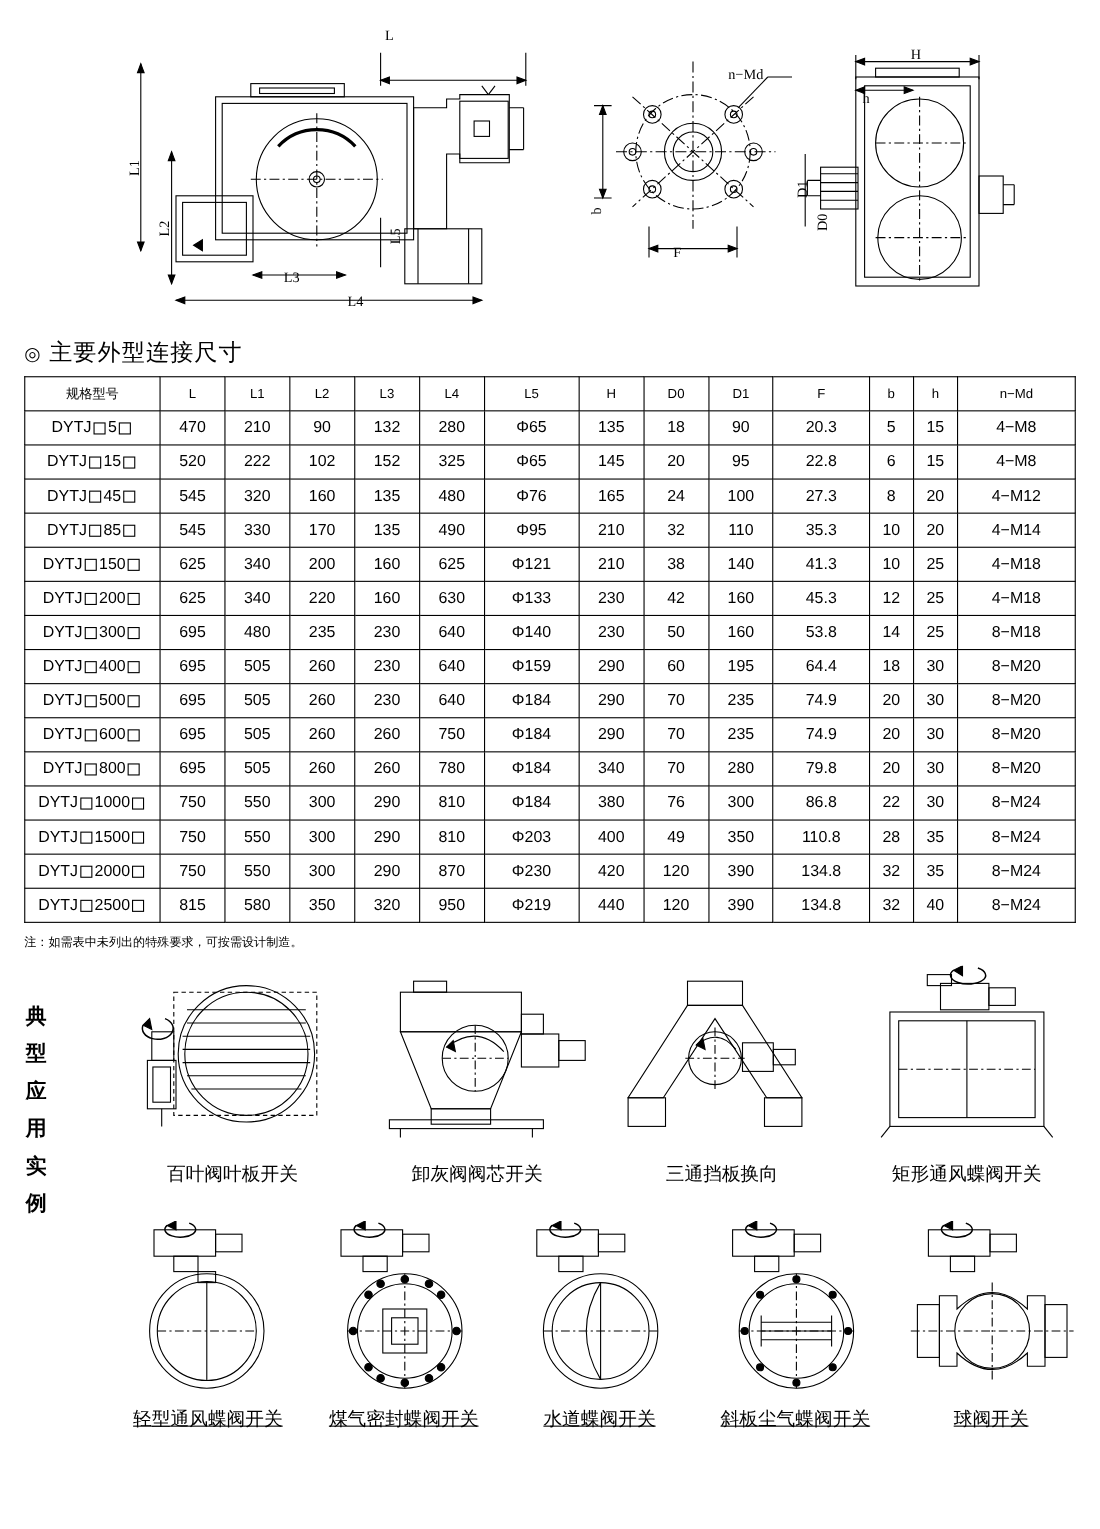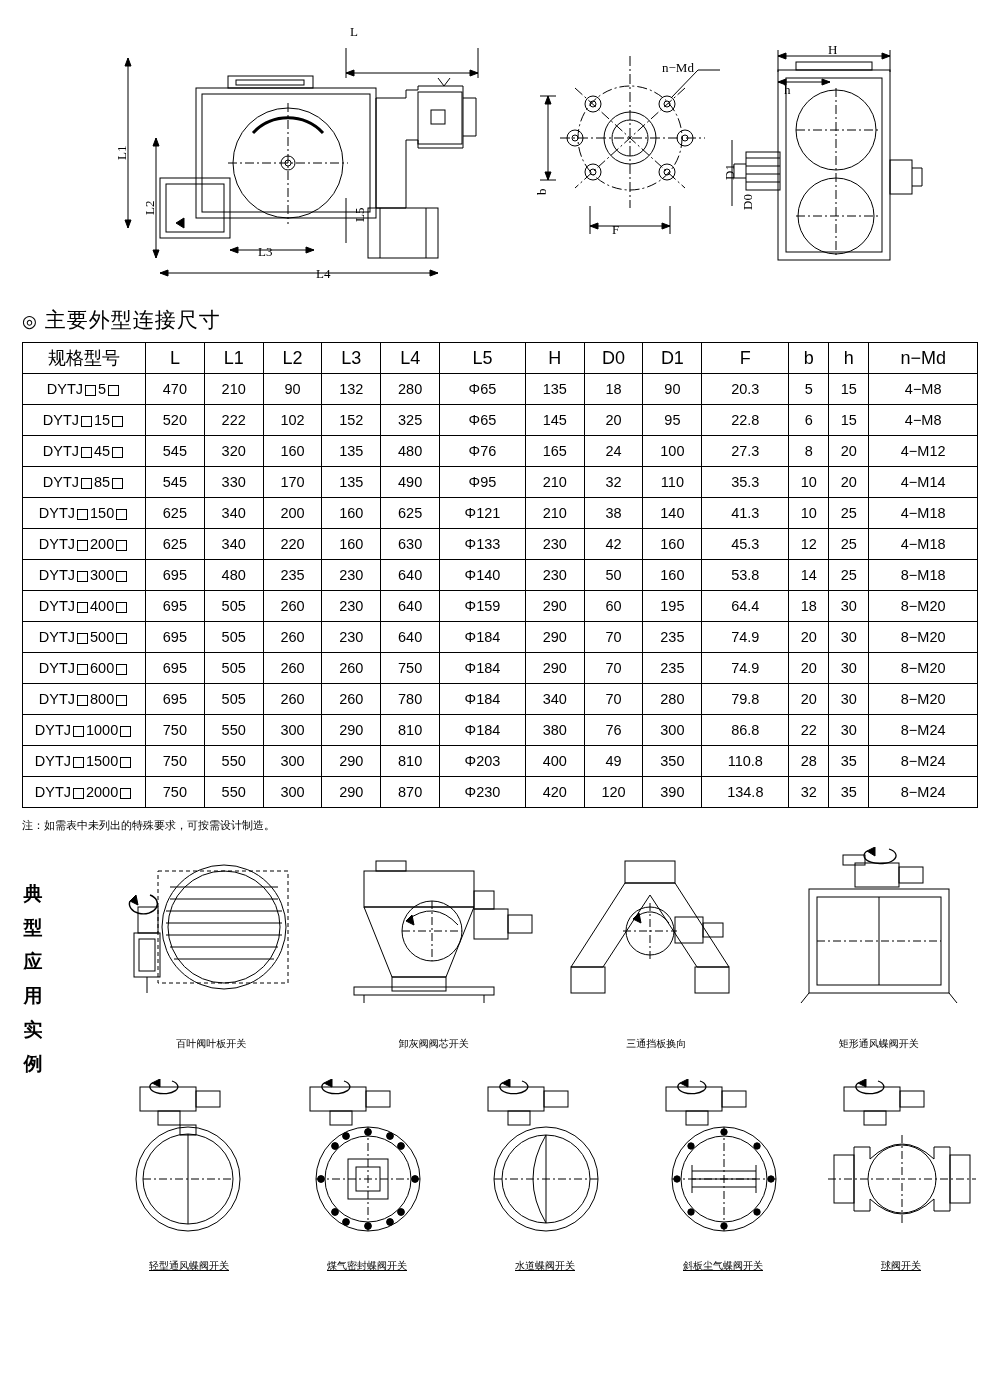--- a/index.html
+++ b/index.html
@@ -12,34 +12,34 @@
   .lbl{position:absolute;font-size:13px;font-family:"Liberation Serif",serif;}
   .lblv{position:absolute;font-size:13px;font-family:"Liberation Serif",serif;transform:rotate(-90deg);transform-origin:left top;white-space:nowrap;}
 
   
   .sec-head{margin:6px 0 8px 22px;font-size:21px;font-weight:normal;letter-spacing:1px;}
   .sec-head .dot{font-size:17px;}
 
   
   table.dims{border-collapse:collapse;margin-left:22px;width:956px;}
   table.dims td,table.dims th{border:1px solid #000;text-align:center;font-size:14.5px;height:30px;padding:0;font-weight:normal;font-family:"Liberation Sans",sans-serif;}
-  table.dims tr:first-child td{font-size:18px;}
+  table.dims tr:first-child td{font-size:12px;}
   table.dims td.model{width:122px;letter-spacing:0px;}
   .sq{display:inline-block;width:9px;height:9px;border:1.3px solid #000;margin:0 2px;vertical-align:middle;}
 
   .note{margin:10px 0 0 22px;font-size:11px;}
 
   
   .apps{position:relative;margin-top:14px;height:470px;width:1000px;}
   .side-title{position:absolute;left:20px;top:30px;width:26px;font-size:19px;font-weight:bold;line-height:34px;text-align:center;}
   .grid1{position:absolute;left:100px;top:0;width:890px;display:flex;}
   .grid2{position:absolute;left:100px;top:232px;width:890px;display:flex;text-decoration:underline;}
   .cell{flex:1;text-align:center;}
   .cell .art{height:170px;position:relative;}
-  .cell .cap{font-size:10px;margin-top:20px;}
+  .cell .cap{font-size:17px;margin-top:8px;}
   .cell5 .art{height:160px;}
   svg{display:block;}
 </style>
 </head>
 <body>
 
 <div class="page">
 
   <div class="drawings">
 
@@ -441,20 +441,36 @@
           <td>870</td>
           <td>Φ230</td>
           <td>420</td>
           <td>120</td>
           <td>390</td>
           <td>134.8</td>
           <td>32</td>
           <td>35</td>
           <td>8−M24</td>
         </tr>
+        <tr>
+          <td class="model"><span>DYTJ</span><span class="sq"></span><span>2500</span><span class="sq"></span></td>
+          <td>815</td>
+          <td>580</td>
+          <td>350</td>
+          <td>320</td>
+          <td>950</td>
+          <td>Φ219</td>
+          <td>440</td>
+          <td>120</td>
+          <td>390</td>
+          <td>134.8</td>
+          <td>32</td>
+          <td>40</td>
+          <td>8−M24</td>
+        </tr>
       </tbody>
   </table>
 
   <div class="note">注：如需表中未列出的特殊要求，可按需设计制造。</div>
 
   <div class="apps">
     <div class="side-title">典<br>型<br>应<br>用<br>实<br>例</div>
 
     <div class="grid1">
 

